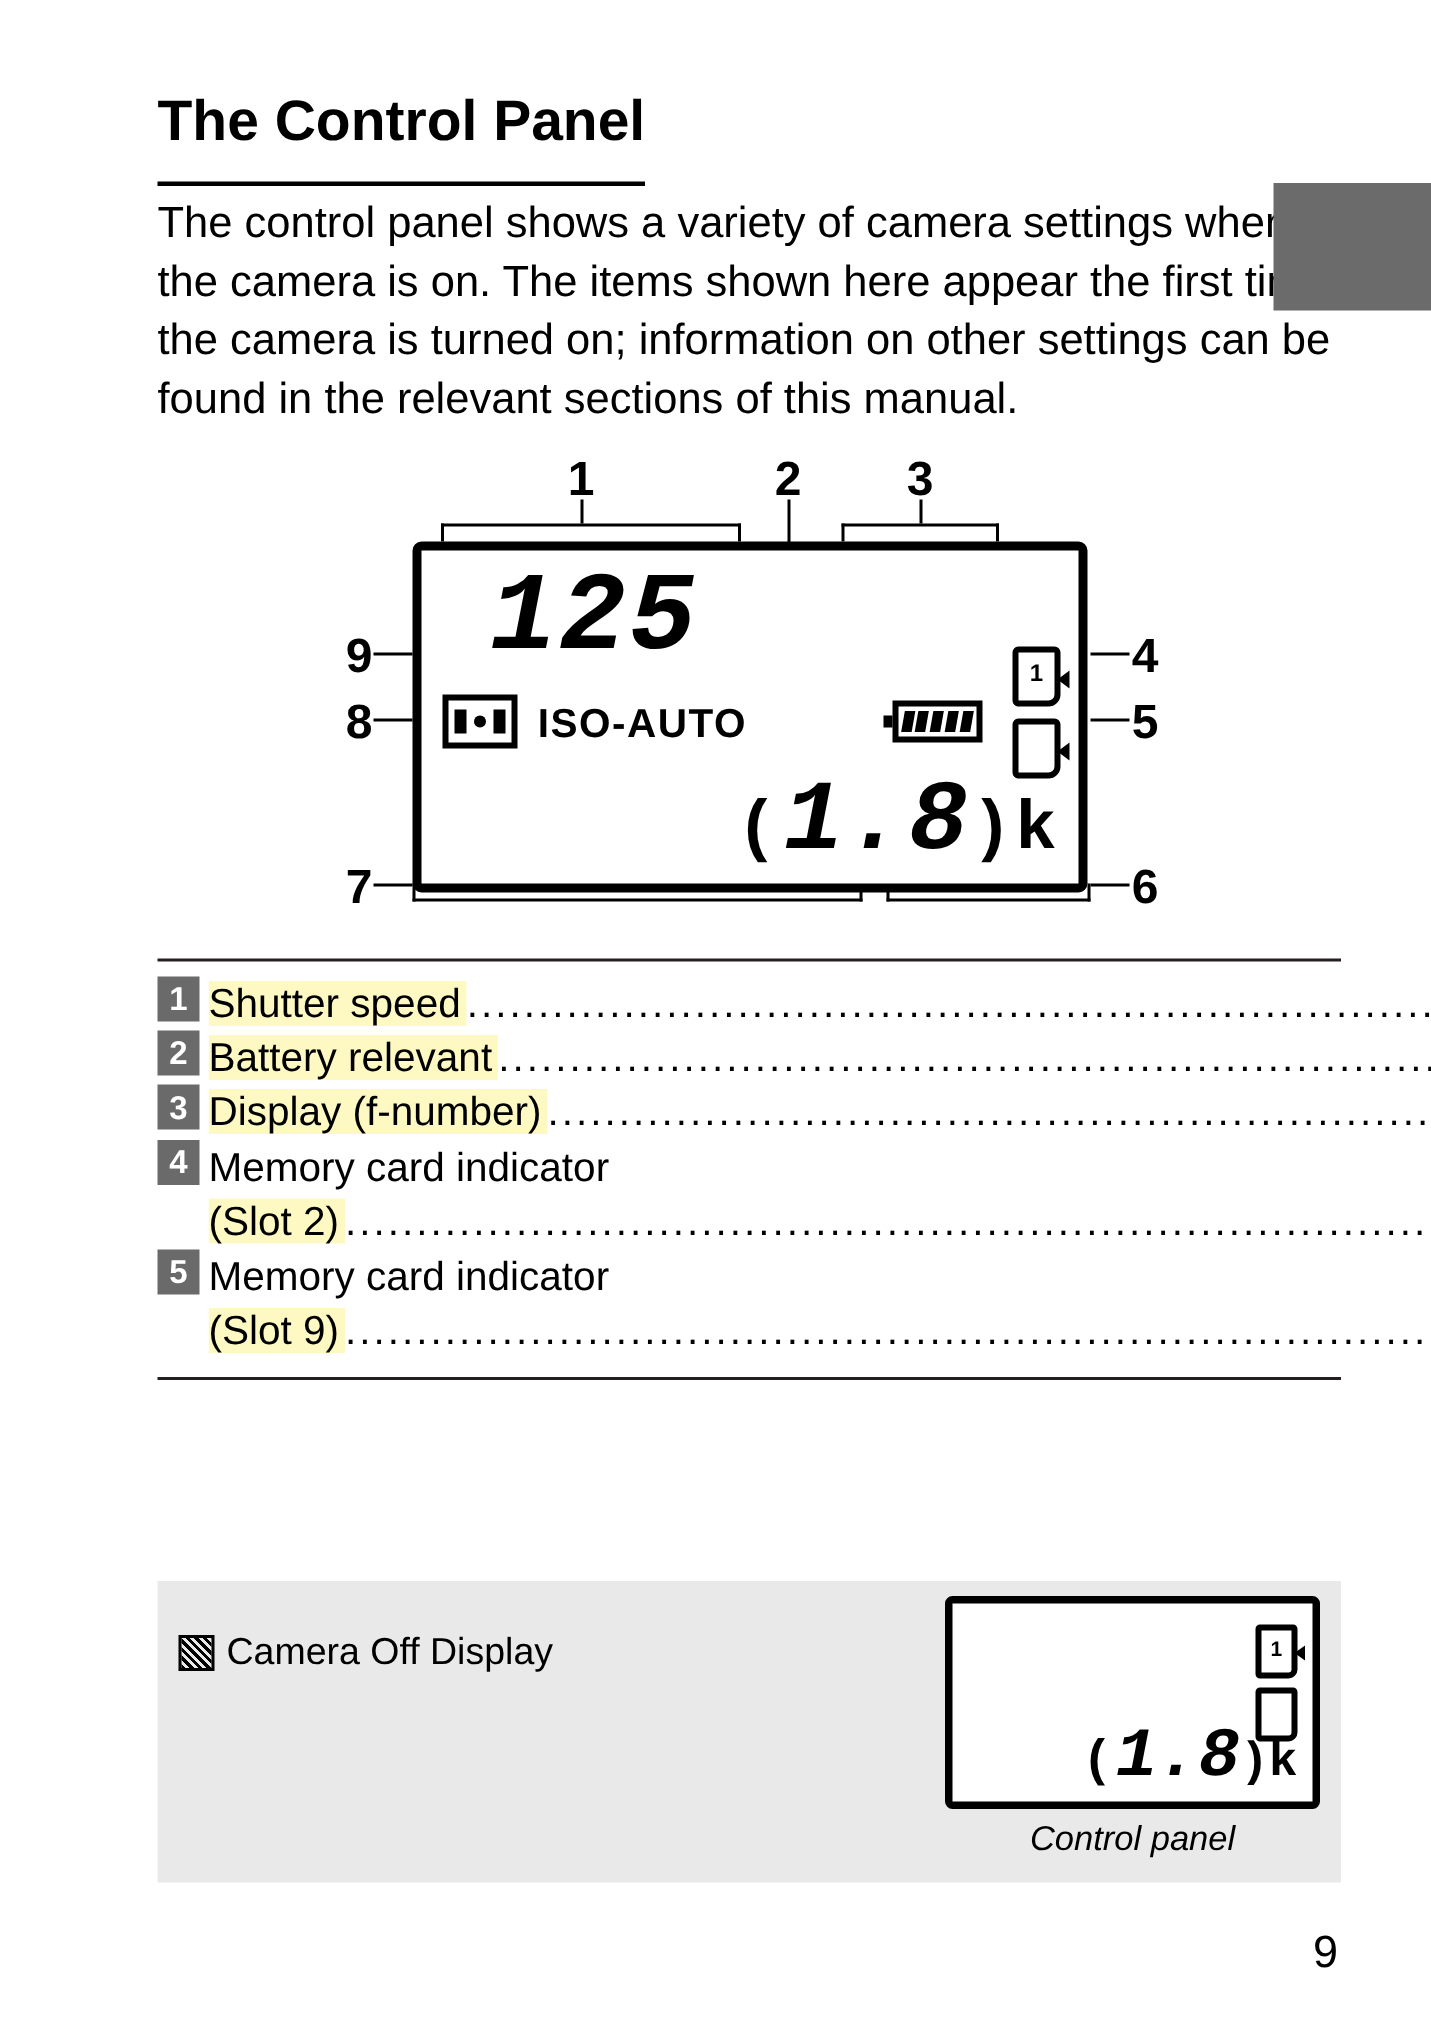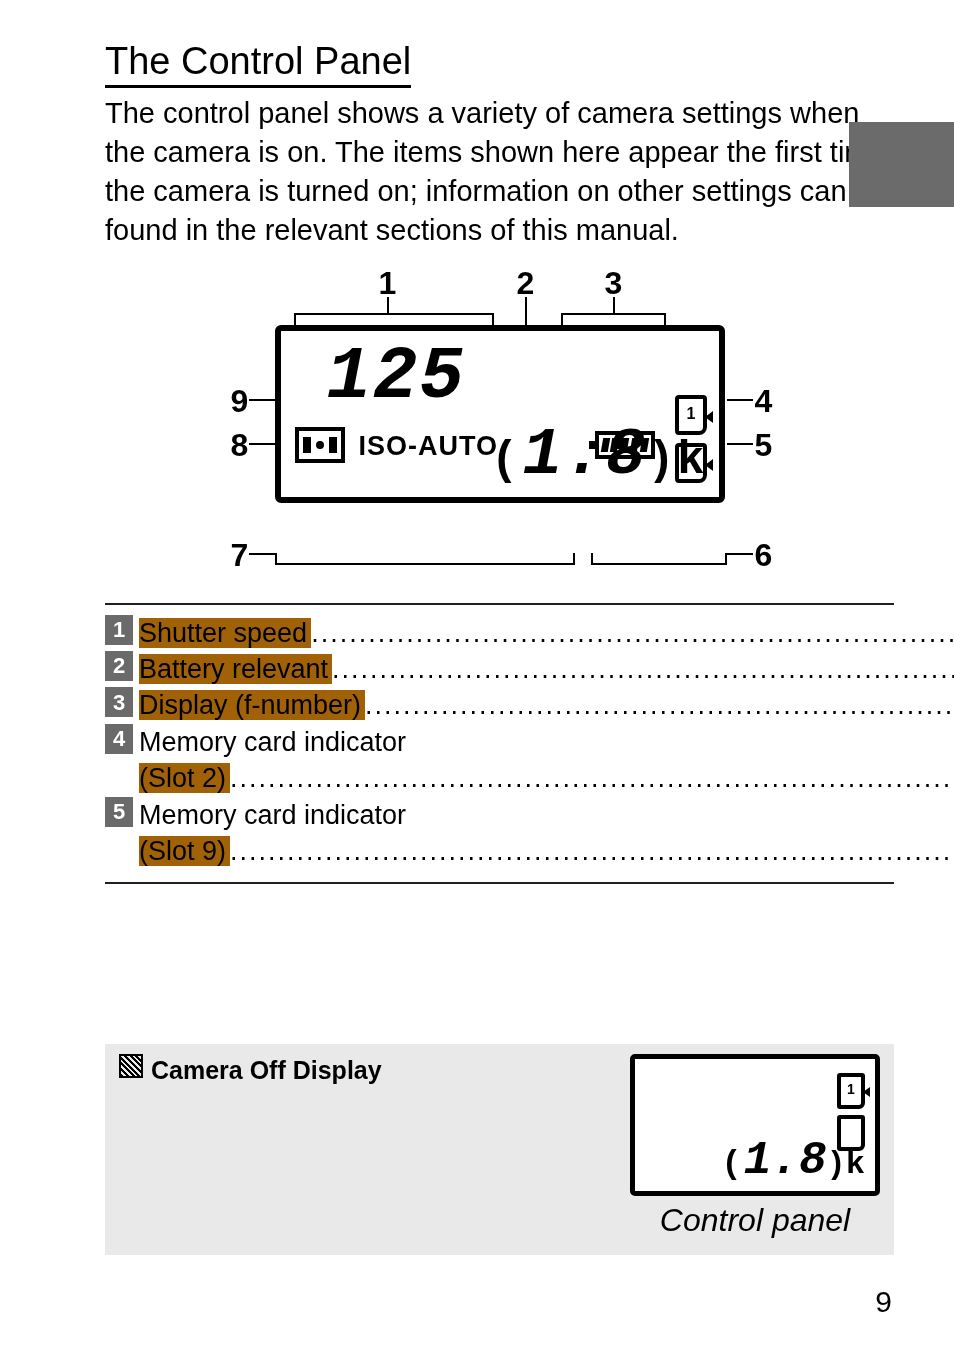--- a/index.html
+++ b/index.html
@@ -19,46 +19,47 @@
   }
   .side-tab {
     position: absolute;
     right: 0;
     top: 122px;
     width: 105px;
     height: 85px;
     background: #6b6b6b;
   }
   h1.head {
-    font-weight: 400;
+    font-weight: 700;
     font-size: 38px;
     color: #000;
     border-bottom: 3px solid #000;
     display: inline-block;
-    padding-bottom: 2px;
+    padding-bottom: 18px;
     margin-bottom: 6px;
+    margin-top: 20px;
   }
   .intro {
     font-size: 29px;
     line-height: 1.35;
     margin-bottom: 14px;
   }
   
   .diagram-wrap {
     position: relative;
     width: 662px;
     height: 320px;
     margin: 0 auto 18px auto;
   }
   .panel-box {
     position: absolute;
     left: 106px;
     top: 60px;
     width: 450px;
-    height: 178px;
+    height: 234px;
     border: 6px solid #000;
     border-radius: 6px;
     background: #fff;
   }
   
   .seg-big {
     font-family: "Courier New", monospace;
     font-style: italic;
     font-weight: 700;
     letter-spacing: 2px;
@@ -169,34 +170,34 @@
     position: relative;
     white-space: nowrap;
     overflow: hidden;
   }
   .klabel::after {
     content: "...................................................................................................";
     letter-spacing: 2px;
     color: #000;
   }
   .klabel .t {
-    background: #a16207; padding-right: 4px; position: relative; z-index: 1;
+    background: #fef9c3; padding-right: 4px; position: relative; z-index: 1;
   }
   .row.sub { padding-left: 34px; }
 
   
   .tip {
     position: absolute;
     left: 105px; right: 60px; bottom: 90px;
     background: #e9e9e9;
     padding: 10px 14px 16px 14px;
     display: flex; gap: 18px;
   }
   .tip .text { flex: 1; font-size: 26px; line-height: 1.33; }
-  .tip .title { font-weight: 700; font-size: 25px; margin-bottom: 2px; display: flex; align-items: flex-start; gap: 8px; }
+  .tip .title { font-weight: 400; font-size: 25px; margin-bottom: 2px; display: flex; align-items: center; gap: 8px; margin-top: 21px; }
   .tip .title .ico {
     width: 24px; height: 24px; border: 2px solid #000; display: inline-flex;
     align-items: center; justify-content: center; font-style: italic; font-family: serif;
     font-weight: 400; font-size: 18px;
     background: repeating-linear-gradient(45deg,#000 0 2px,#e9e9e9 2px 4px);
     color: #fff;
   }
   .tip .mini-panel {
     width: 250px; flex-shrink: 0; text-align: center;
   }
@@ -216,21 +217,21 @@
   .tip .mini-box .mcard2 {
     position: absolute; right: 10px; top: 56px; width: 28px; height: 36px;
     border: 4px solid #000; border-radius: 3px 3px 6px 3px;
   }
   .tip .mini-box .mrem {
     position: absolute; right: 10px; bottom: 4px; font-family: "Courier New", monospace;
     font-style: italic; font-weight: 700; font-size: 46px;
   }
   .tip .mini-box .mrem::before { content: "("; font-size: 34px; font-style: normal; margin-right: 2px; }
   .tip .mini-box .mrem .brs { font-size: 32px; font-style: normal; }
-  .tip .cap { font-style: italic; font-size: 32px; margin-top: 6px; }
+  .tip .cap { font-style: italic; font-size: 23px; margin-top: 6px; }
 
   .pagenum {
     position: absolute; right: 62px; bottom: 26px; font-size: 30px;
   }
 </style>
 </head>
 <body>
 
 <div class="page">
   <div class="side-tab"></div>

